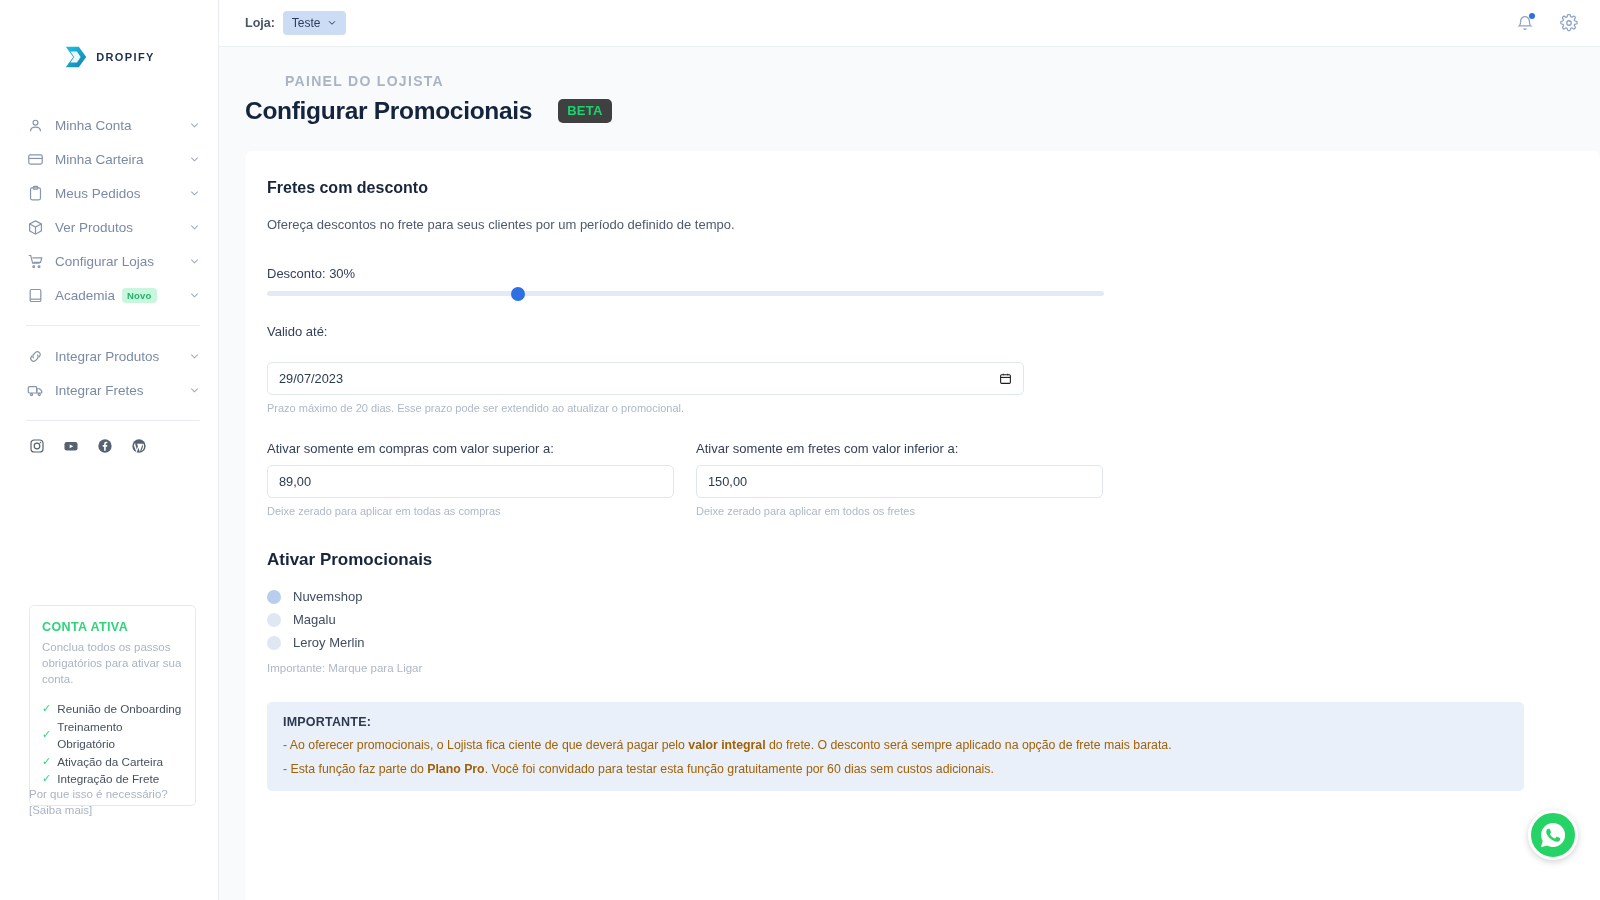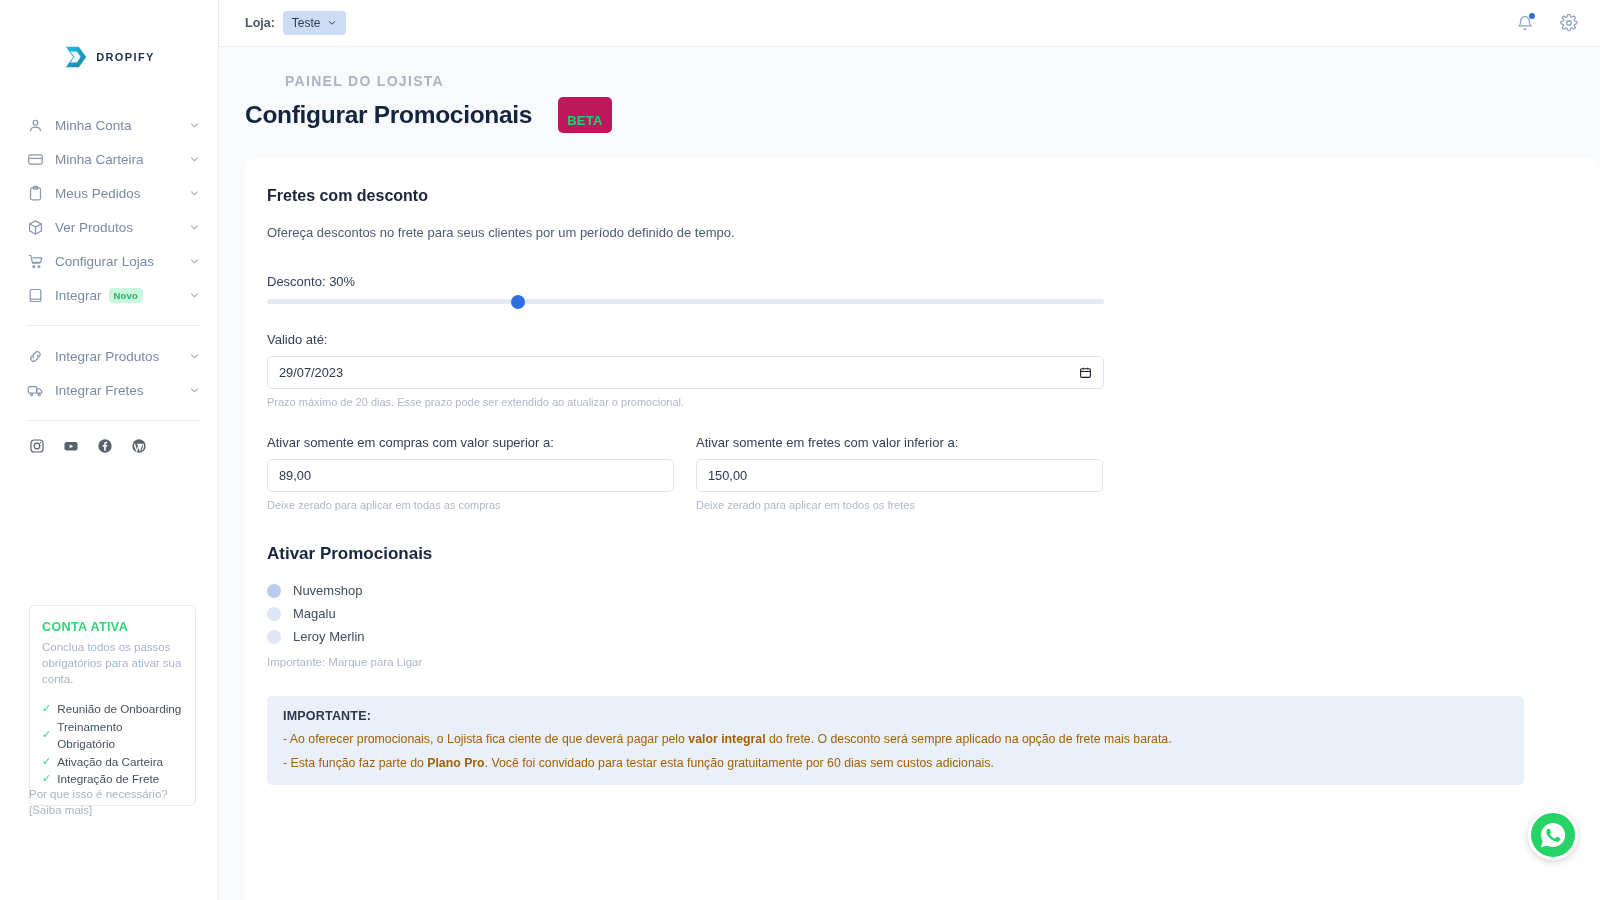--- a/index.html
+++ b/index.html
@@ -104,22 +104,22 @@
   }
 
   .page-head { padding: 26px 0 0 26px; flex: none; }
   .eyebrow {
     font-size: 14px; letter-spacing: 1.3px; color: #aab4c3;
     font-weight: 700; text-transform: uppercase; margin-left: 40px;
   }
   .title-row { display: flex; align-items: center; gap: 26px; margin-top: 8px; }
   .page-title { font-size: 24.5px; color: #14243d; font-weight: 700; letter-spacing: -.3px; }
   .beta {
-    background: #be185d; color: #18d46f; font-size: 13px; font-weight: 600;
-    border-radius: 5px; padding: 16px 9px 5px 9px; letter-spacing: .3px;
+    background: #404040; color: #18d46f; font-size: 13px; font-weight: 600;
+    border-radius: 5px; padding: 4px 9px 5px 9px; letter-spacing: .3px;
   }
 
   .card {
     margin: 26px 0 0 26px; background: #ffffff;
     border-radius: 7px 7px 0 0; flex: 1;
     padding: 28px 0 0 0; position: relative;
     box-shadow: 0 1px 2px rgba(30,45,70,.04);
   }
   .card-inner { padding: 0 24px 0 22px; }
 
@@ -141,21 +141,21 @@
     border-radius: 50%; cursor: grab;
   }
 
   .date-block { margin-top: 28px; }
   .input-base {
     height: 33px; border: 1px solid #dfe6f1; border-radius: 5px;
     background: #fff; font-size: 12.8px; color: #2c3a50;
     padding: 0 11px; display: flex; align-items: center;
     font-family: "Liberation Sans", sans-serif;
   }
-  .date-input { width: 837px; margin-top: 9px; justify-content: space-between; }
+  .date-input { width: 757px; margin-top: 23px; justify-content: space-between; }
   .cal-ic { width: 13px; height: 13px; color: #1c1c1c; }
 
   .two-col { display: flex; gap: 22px; margin-top: 27px; }
   .col { width: 407px; }
   .col .input-base { width: 407px; margin-top: 9px; }
 
   .sub-head { font-size: 17px; color: #17253d; font-weight: 700; margin-top: 33px; }
 
   .check-list { margin-top: 15px; }
   .check-row { display: flex; align-items: center; height: 23px; cursor: pointer; }
@@ -266,21 +266,21 @@
         <svg class="chev" viewBox="0 0 24 24" fill="none" stroke="currentColor" stroke-width="2.2">
             <path d="M5 8l7 7 7-7"></path>
           </svg>
       </div>
 
       <div class="nav-item">
         <svg class="nv-ic" viewBox="0 0 24 24" fill="none" stroke="currentColor" stroke-width="1.7">
           <rect x="4.5" y="3.5" width="15" height="17" rx="1.8"></rect>
             <path d="M4.5 17.2h15"></path>
         </svg>
-        <span class="nv-label" style="flex:none">Integrar</span>
+        <span class="nv-label" style="flex:none">Academia</span>
         <span class="badge-novo">Novo</span>
         <span style="flex:1"></span>
         <svg class="chev" viewBox="0 0 24 24" fill="none" stroke="currentColor" stroke-width="2.2">
             <path d="M5 8l7 7 7-7"></path>
           </svg>
       </div>
 
       <div class="nav-sep"></div>
 
       <div class="nav-item">

